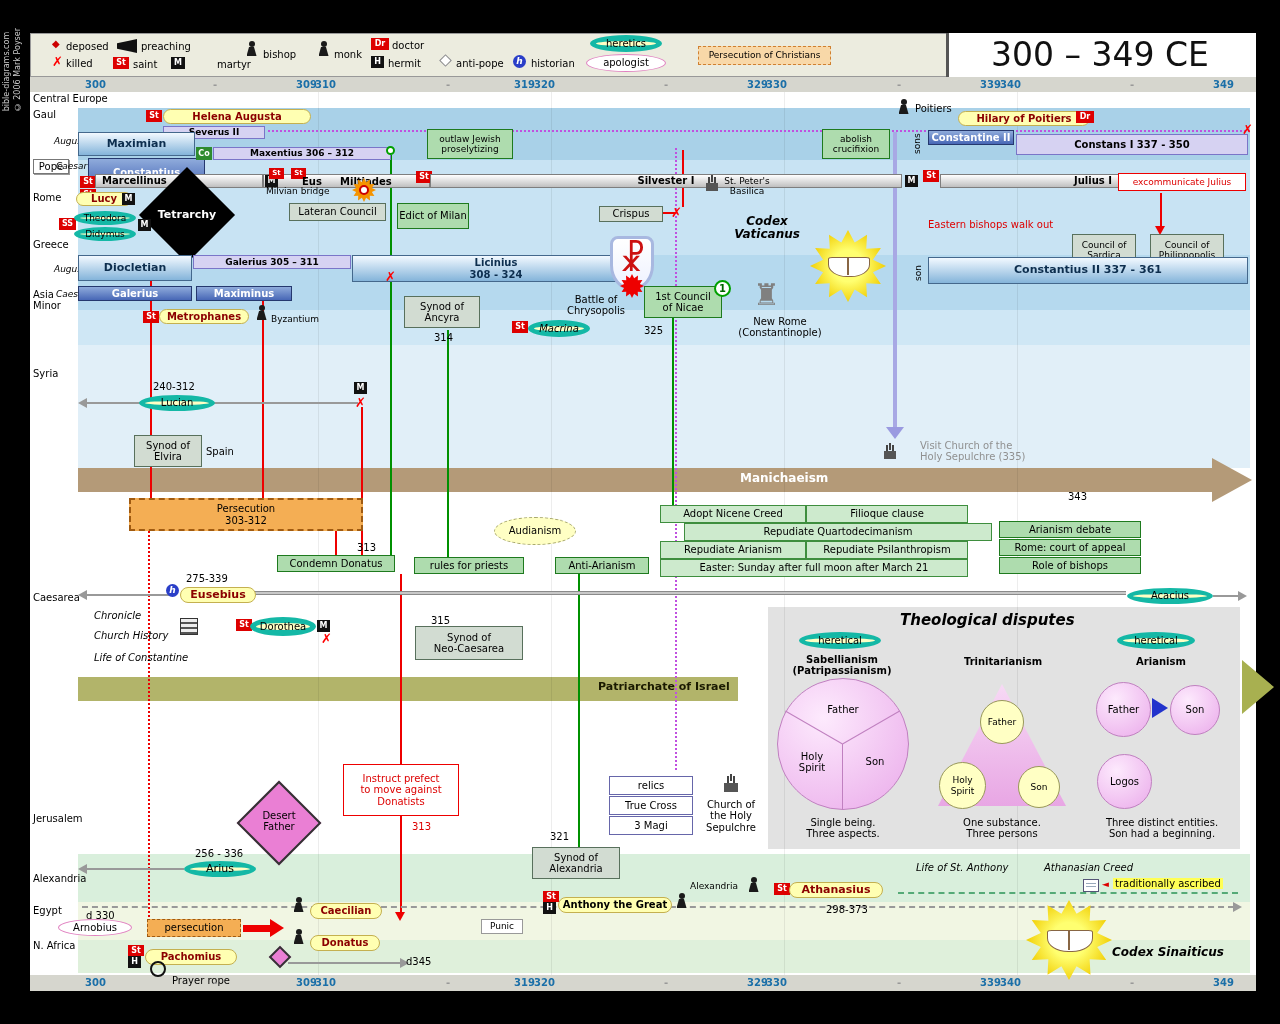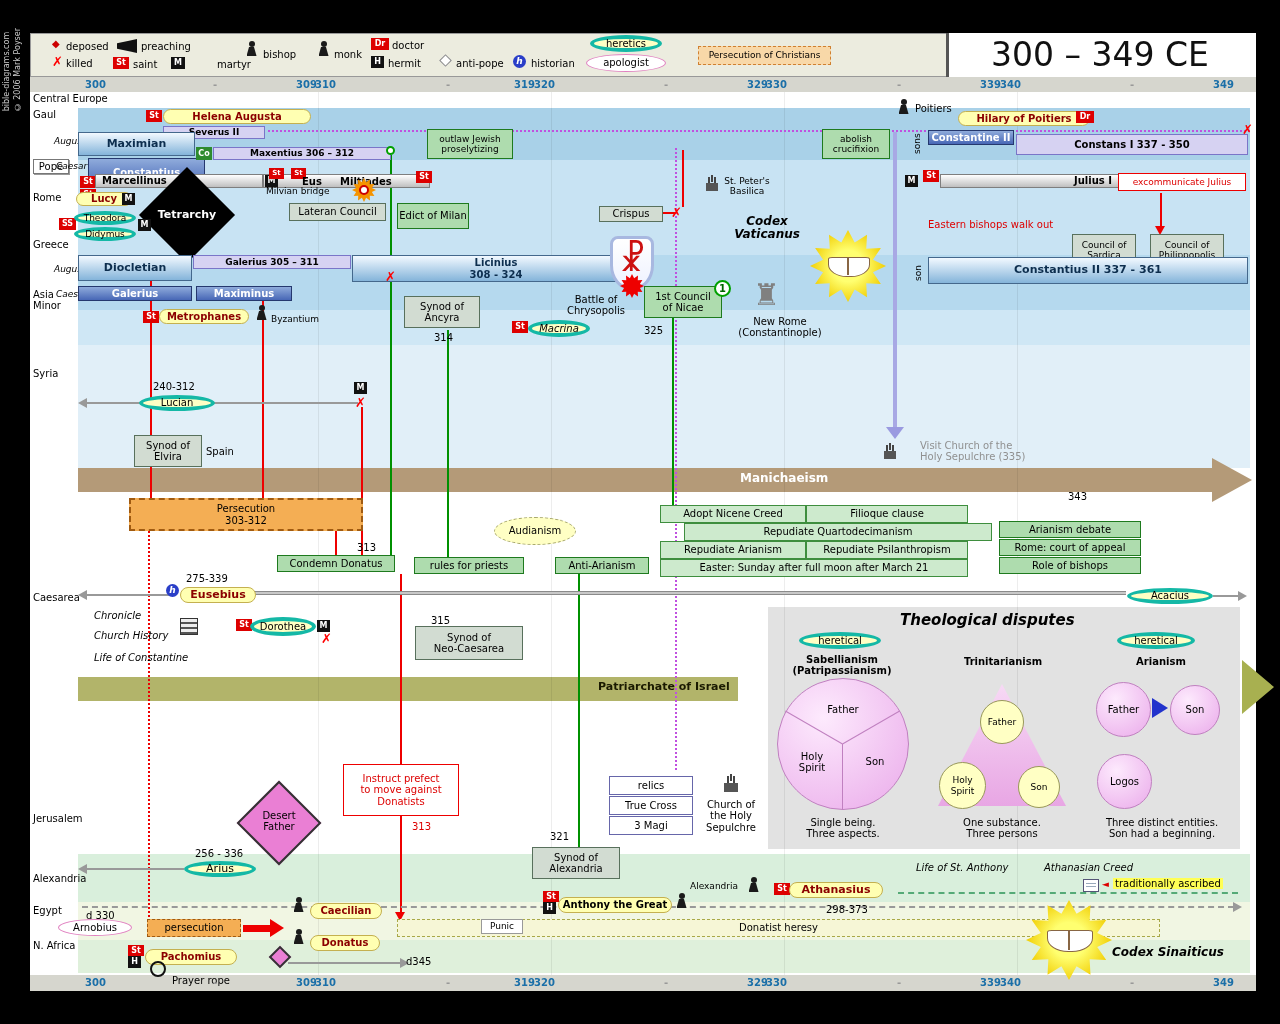--- a/index.html
+++ b/index.html
@@ -19,21 +19,21 @@
   .theotitle{font-size:15px;font-weight:bold;font-style:italic;}
   .patr{font-weight:bold;font-size:11px;color:#1a1a00;}
   .hly{background:#ffff55;padding:0 2px;}
   .vtext{writing-mode:vertical-rl;transform:rotate(180deg);font-size:9px;}
   
   .barb{background:linear-gradient(180deg,#f2f9ff,#84b4da);border:1px solid #44688c;font-weight:bold;color:#0d2e4e;}
   .bard{background:linear-gradient(180deg,#8fabdb,#4767b6);border:1px solid #25386e;color:#fff;font-weight:bold;}
   .barp{background:#d6d2f2;border:1px solid #7a75c8;font-weight:bold;}
   .barpope{background:linear-gradient(180deg,#ffffff,#bfbfbf);border:1px solid #7e7e7e;font-weight:bold;}
   .saint{background:#ffffb2;border:1px solid #c4b050;border-radius:8px;color:#8b0000;font-weight:bold;}
-  .ell{background:#ffffc4;border:4px solid #14b8a6;border-radius:50%;}
+  .ell{background:#ffffc4;border:6px solid #14b8a6;border-radius:50%;}
   .ellpink{background:#fff;border:1.5px solid #e080c0;border-radius:50%;}
   .elldash{background:#ffffc4;border:1.5px dashed #a8a86c;border-radius:50%;}
   .boxg{background:#aedcae;border:1px solid #1e7a1e;}
   .cellg{background:#cdeacd;border:1px solid #3e8e3e;}
   .boxgr{background:#d2dcd2;border:1px solid #58705c;border-radius:0;}
   .boxor{background:#f4ae54;border:2px dashed #a05a10;}
   .boxor2{background:#f4ae54;border:1.5px dashed #a05a10;}
   .boxorl{background:#f8d8a8;border:1.5px dashed #d08030;}
   .boxred{background:#fff;border:1.5px solid #ee0000;color:#dd0000;}
   .boxnavy{background:#fff;border:1px solid #6666aa;}
@@ -242,20 +242,21 @@
     <div class="it cgreen" style="left: 386px; top: 261px; width: 9px; height: 9px;"></div>
     <div class="it tagst" style="left: 80px; top: 176px; width: 16px; height: 12px;">St</div>
     <div class="it barpope tl" style="left: 95px; top: 174px; width: 168px; height: 14px;">Marcellinus</div>
     <div class="it barpope" style="left: 263px; top: 174px; width: 167px; height: 14px;"></div>
     <div class="it tagm" style="left: 265px; top: 175px; width: 13px; height: 12px;">M</div>
     <div class="it tagst" style="left: 269px; top: 168px; width: 15px; height: 11px; font-size: 7px;">St</div>
     <div class="it tagst" style="left: 291px; top: 168px; width: 15px; height: 11px; font-size: 7px;">St</div>
     <div class="it bold" style="left: 302px; top: 176px;">Eus</div>
     <div class="it bold" style="left: 340px; top: 176px;">Miltiades</div>
     <div class="it tagst" style="left: 416px; top: 171px; width: 16px; height: 12px;">St</div>
+    <div class="it barpope" style="left: 430px; top: 174px; width: 472px; height: 14px;">Silvester I</div>
     <div class="it tagm" style="left: 905px; top: 175px; width: 13px; height: 12px;">M</div>
     <div class="it tagst" style="left: 923px; top: 170px; width: 16px; height: 12px;">St</div>
     <div class="it barpope" style="left: 940px; top: 174px; width: 306px; height: 14px;">Julius I</div>
     <div class="it boxred" style="left: 1118px; top: 173px; width: 128px; height: 18px; font-size: 9px;">excommunicate Julius</div>
     <div class="it tagst" style="left: 80px; top: 189px; width: 16px; height: 12px;">St</div>
     <div class="it saint" style="left: 76px; top: 192px; width: 56px; height: 14px;">Lucy</div>
     <div class="it tagm" style="left: 122px; top: 193px; width: 13px; height: 12px;">M</div>
     <div class="it dblack" style="left: 153px; top: 181px; width: 68px; height: 68px; transform: rotate(45deg);"></div>
     <div class="it lblc wb" style="left: 145px; top: 208px; width: 84px; height: 14px; font-size: 11px;">Tetrarchy</div>
     <div class="it tagss" style="left: 59px; top: 218px; width: 17px; height: 12px;">SS</div>
@@ -414,21 +415,20 @@
     <div class="it doc" style="left: 1083px; top: 879px; width: 16px; height: 13px;"></div>
     <div class="it red" style="left: 1102px; top: 879px; font-size: 9px;">◄</div>
     <div class="it hly" style="left: 1113px; top: 878px;">traditionally ascribed</div>
     <div class="it " style="left: 86px; top: 910px;">d 330</div>
     <div class="it ellpink" style="left: 58px; top: 919px; width: 74px; height: 17px;">Arnobius</div>
     <div class="it boxor2" style="left: 147px; top: 919px; width: 94px; height: 18px;">persecution</div>
     <div class="it redrect" style="left: 243px; top: 925px; width: 28px; height: 7px;"></div>
     <div class="it arrrr" style="left: 270px; top: 919px;"></div>
     <div class="it fig" style="left: 293px; top: 897px; width: 11px; height: 15px;"></div>
     <div class="it saint" style="left: 310px; top: 903px; width: 72px; height: 16px;">Caecilian</div>
-    <div class="it bardash" style="left: 397px; top: 919px; width: 763px; height: 18px;">Donatist heresy</div>
     <div class="it boxwhite" style="left: 481px; top: 919px; width: 42px; height: 15px; font-size: 9px;">Punic</div>
     <div class="it tagst" style="left: 543px; top: 891px; width: 16px; height: 11px;">St</div>
     <div class="it tagm" style="left: 543px; top: 902px; width: 13px; height: 12px;">H</div>
     <div class="it saint dark" style="left: 558px; top: 897px; width: 114px; height: 16px;">Anthony the Great</div>
     <div class="it fig" style="left: 676px; top: 893px; width: 11px; height: 15px;"></div>
     <div class="it fig" style="left: 293px; top: 929px; width: 11px; height: 15px;"></div>
     <div class="it saint" style="left: 310px; top: 935px; width: 70px; height: 16px;">Donatus</div>
     <div class="it tagst" style="left: 128px; top: 945px; width: 16px; height: 11px;">St</div>
     <div class="it tagm" style="left: 128px; top: 956px; width: 13px; height: 12px;">H</div>
     <div class="it saint" style="left: 145px; top: 949px; width: 92px; height: 16px;">Pachomius</div>

